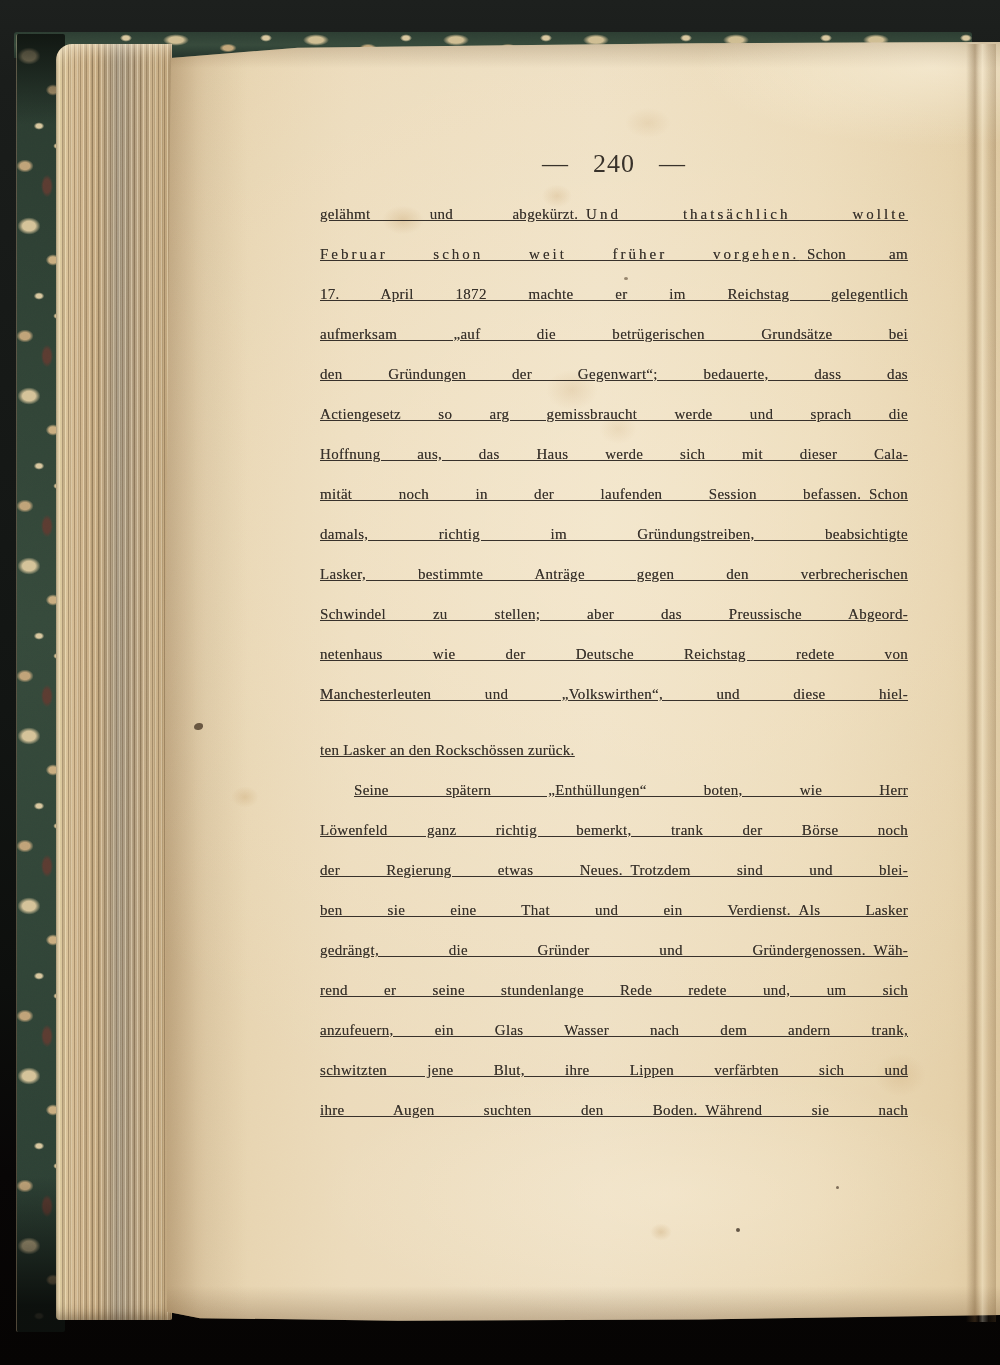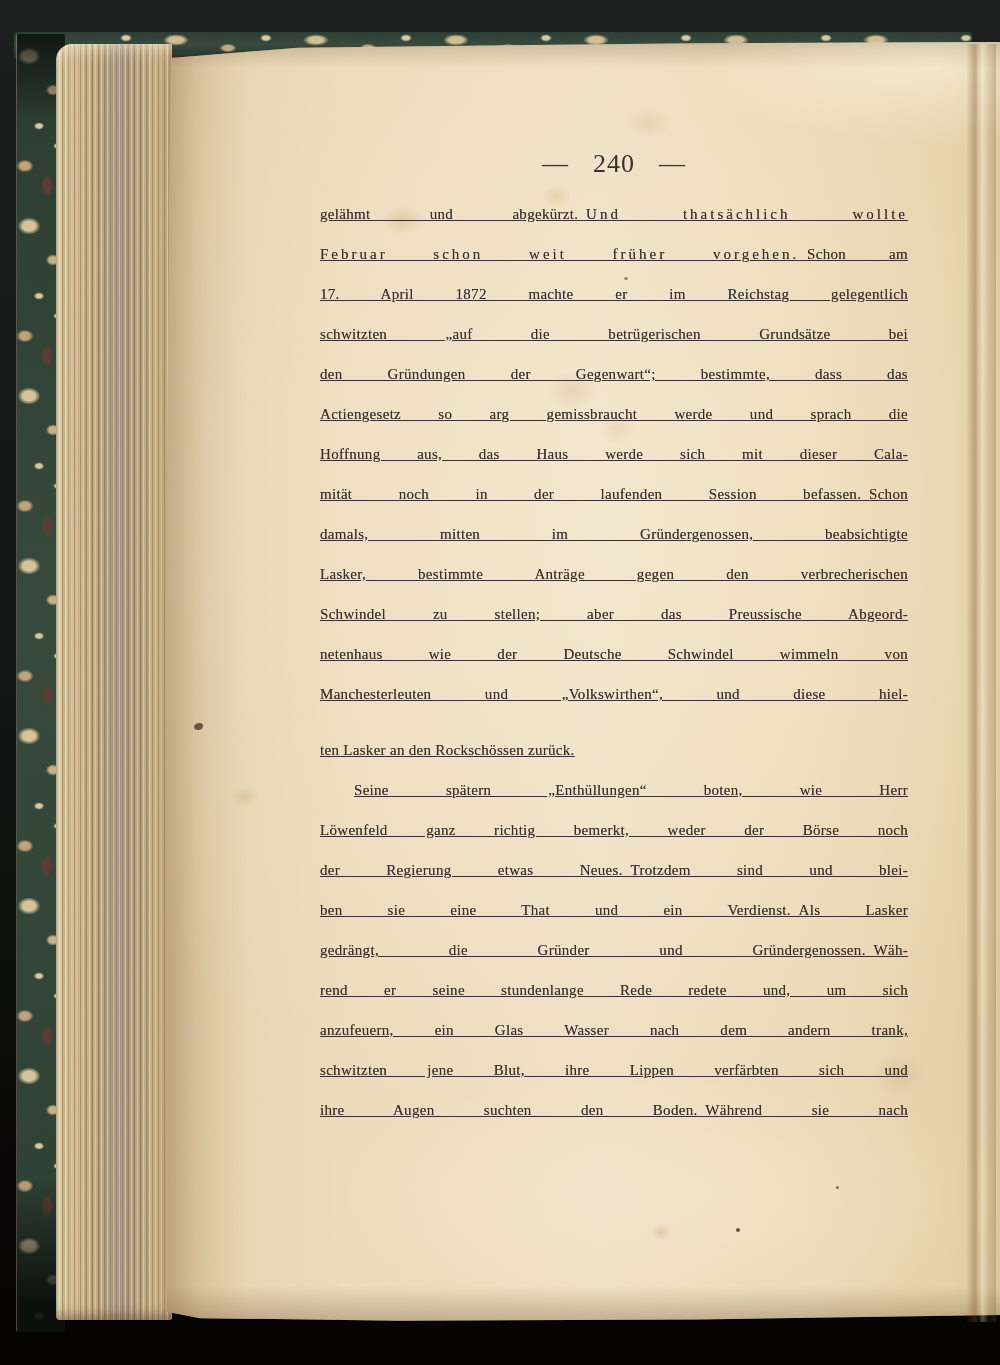--- a/index.html
+++ b/index.html
@@ -109,33 +109,33 @@
   </div>
 
   <div class="folio">
     <span>—</span><span class="num">240</span><span>—</span>
   </div>
 
   <div class="text-block">
       <div class="line"><span>gelähmt und abgekürzt. </span><span class="gesperrt">Und thatsächlich wollte</span></div>
       <div class="line"><span class="gesperrt">Februar schon weit früher vorgehen.</span><span> Schon am</span></div>
       <div class="line"><span>17. April 1872 machte er im Reichstag gelegentlich</span></div>
-      <div class="line"><span>schwitzten „auf die betrügerischen Grundsätze bei</span></div>
-      <div class="line"><span>den Gründungen der Gegenwart“; bestimmte, dass das</span></div>
+      <div class="line"><span>aufmerksam „auf die betrügerischen Grundsätze bei</span></div>
+      <div class="line"><span>den Gründungen der Gegenwart“; bedauerte, dass das</span></div>
       <div class="line"><span>Actiengesetz so arg gemissbraucht werde und sprach die</span></div>
       <div class="line"><span>Hoffnung aus, das Haus werde sich mit dieser Cala-</span></div>
       <div class="line"><span>mität noch in der laufenden Session befassen. Schon</span></div>
-      <div class="line"><span>damals, mitten im Gründergenossen, beabsichtigte</span></div>
+      <div class="line"><span>damals, richtig im Gründungstreiben, beabsichtigte</span></div>
       <div class="line"><span>Lasker, bestimmte Anträge gegen den verbrecherischen</span></div>
       <div class="line"><span>Schwindel zu stellen; aber das Preussische Abgeord-</span></div>
-      <div class="line"><span>netenhaus wie der Deutsche Schwindel wimmeln von</span></div>
+      <div class="line"><span>netenhaus wie der Deutsche Reichstag redete von</span></div>
       <div class="line"><span>Manchesterleuten und „Volkswirthen“, und diese hiel-</span></div>
       <div class="line no-just"><span>ten Lasker an den Rockschössen zurück.</span></div>
       <div class="line indent"><span>Seine spätern „Enthüllungen“ boten, wie Herr</span></div>
-      <div class="line"><span>Löwenfeld ganz richtig bemerkt, weder der Börse noch</span></div>
+      <div class="line"><span>Löwenfeld ganz richtig bemerkt, trank der Börse noch</span></div>
       <div class="line"><span>der Regierung etwas Neues. Trotzdem sind und blei-</span></div>
       <div class="line"><span>ben sie eine That und ein Verdienst. Als Lasker</span></div>
       <div class="line"><span>gedrängt, die Gründer und Gründergenossen. Wäh-</span></div>
       <div class="line"><span>rend er seine stundenlange Rede redete und, um sich</span></div>
       <div class="line"><span>anzufeuern, ein Glas Wasser nach dem andern trank,</span></div>
       <div class="line"><span>schwitzten jene Blut, ihre Lippen verfärbten sich und</span></div>
       <div class="line"><span>ihre Augen suchten den Boden. Während sie nach</span></div>
     </div>
 
   <div class="crease"></div>

